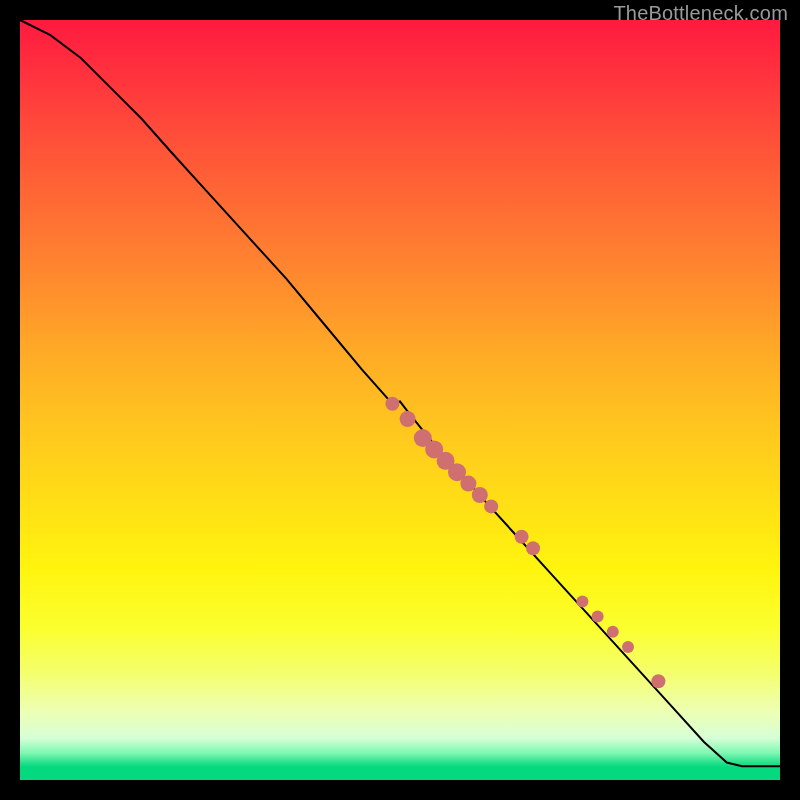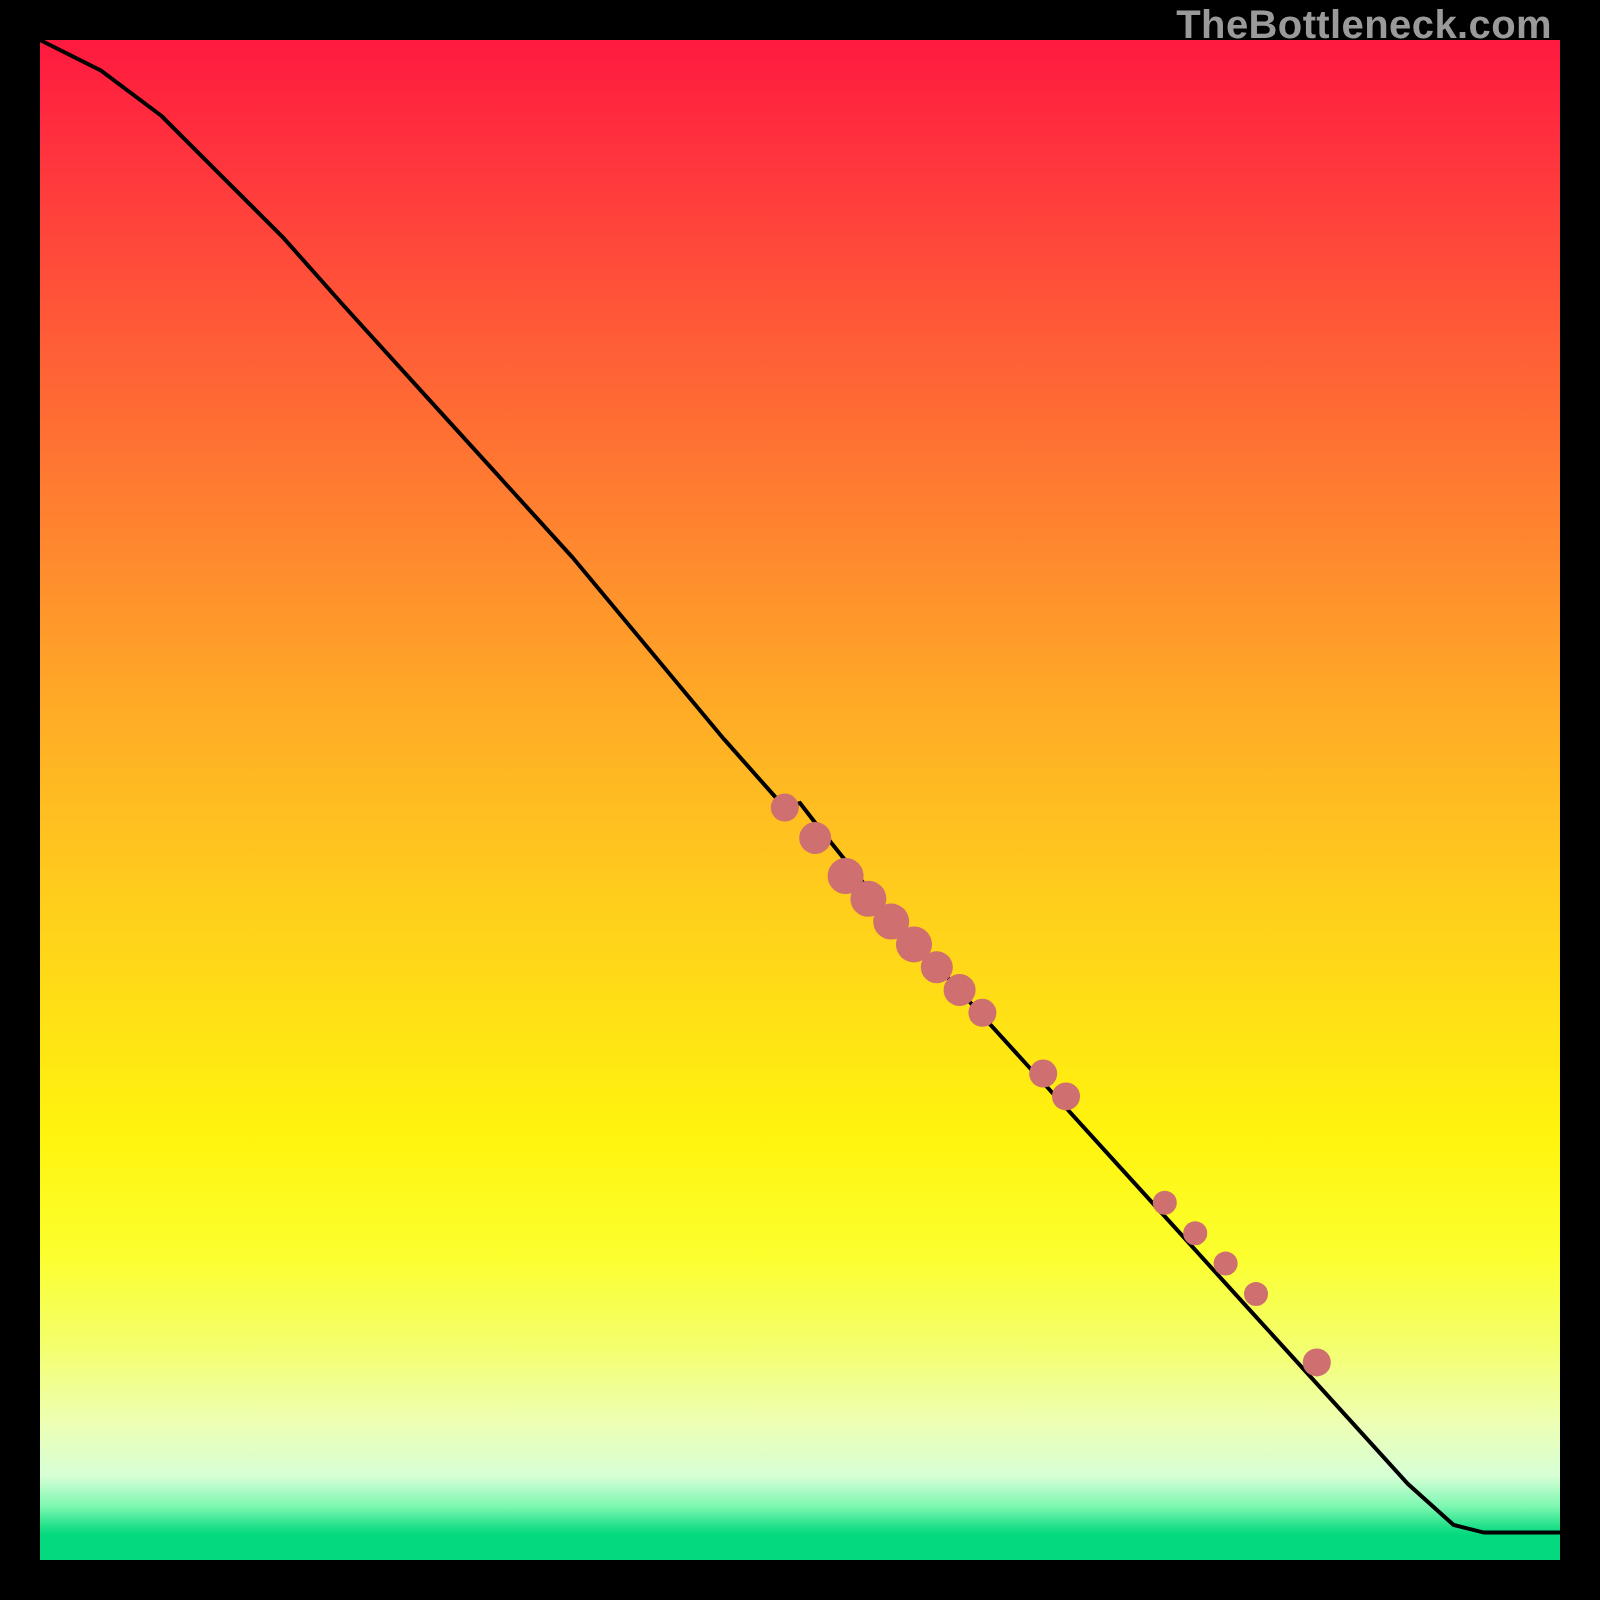--- a/index.html
+++ b/index.html
@@ -41,24 +41,24 @@
       #d6ffd6 94.5%,
       #7bf7b0 96.5%,
       #21e08a 97.8%,
       #05d97f 98.3%,
       #05d97f 100%
     );
   }
   .watermark {
     position: absolute;
     top: 2px;
-    right: 24px;
+    right: 12px;
     color: #9a9a9a;
     font-size: 20px;
-    font-weight: 700;
+    font-weight: 400;
     letter-spacing: 0.2px;
     user-select: none;
   }
   svg.overlay {
     position: absolute;
     left: 0;
     top: 0;
     width: 760px;
     height: 760px;
     overflow: visible;

